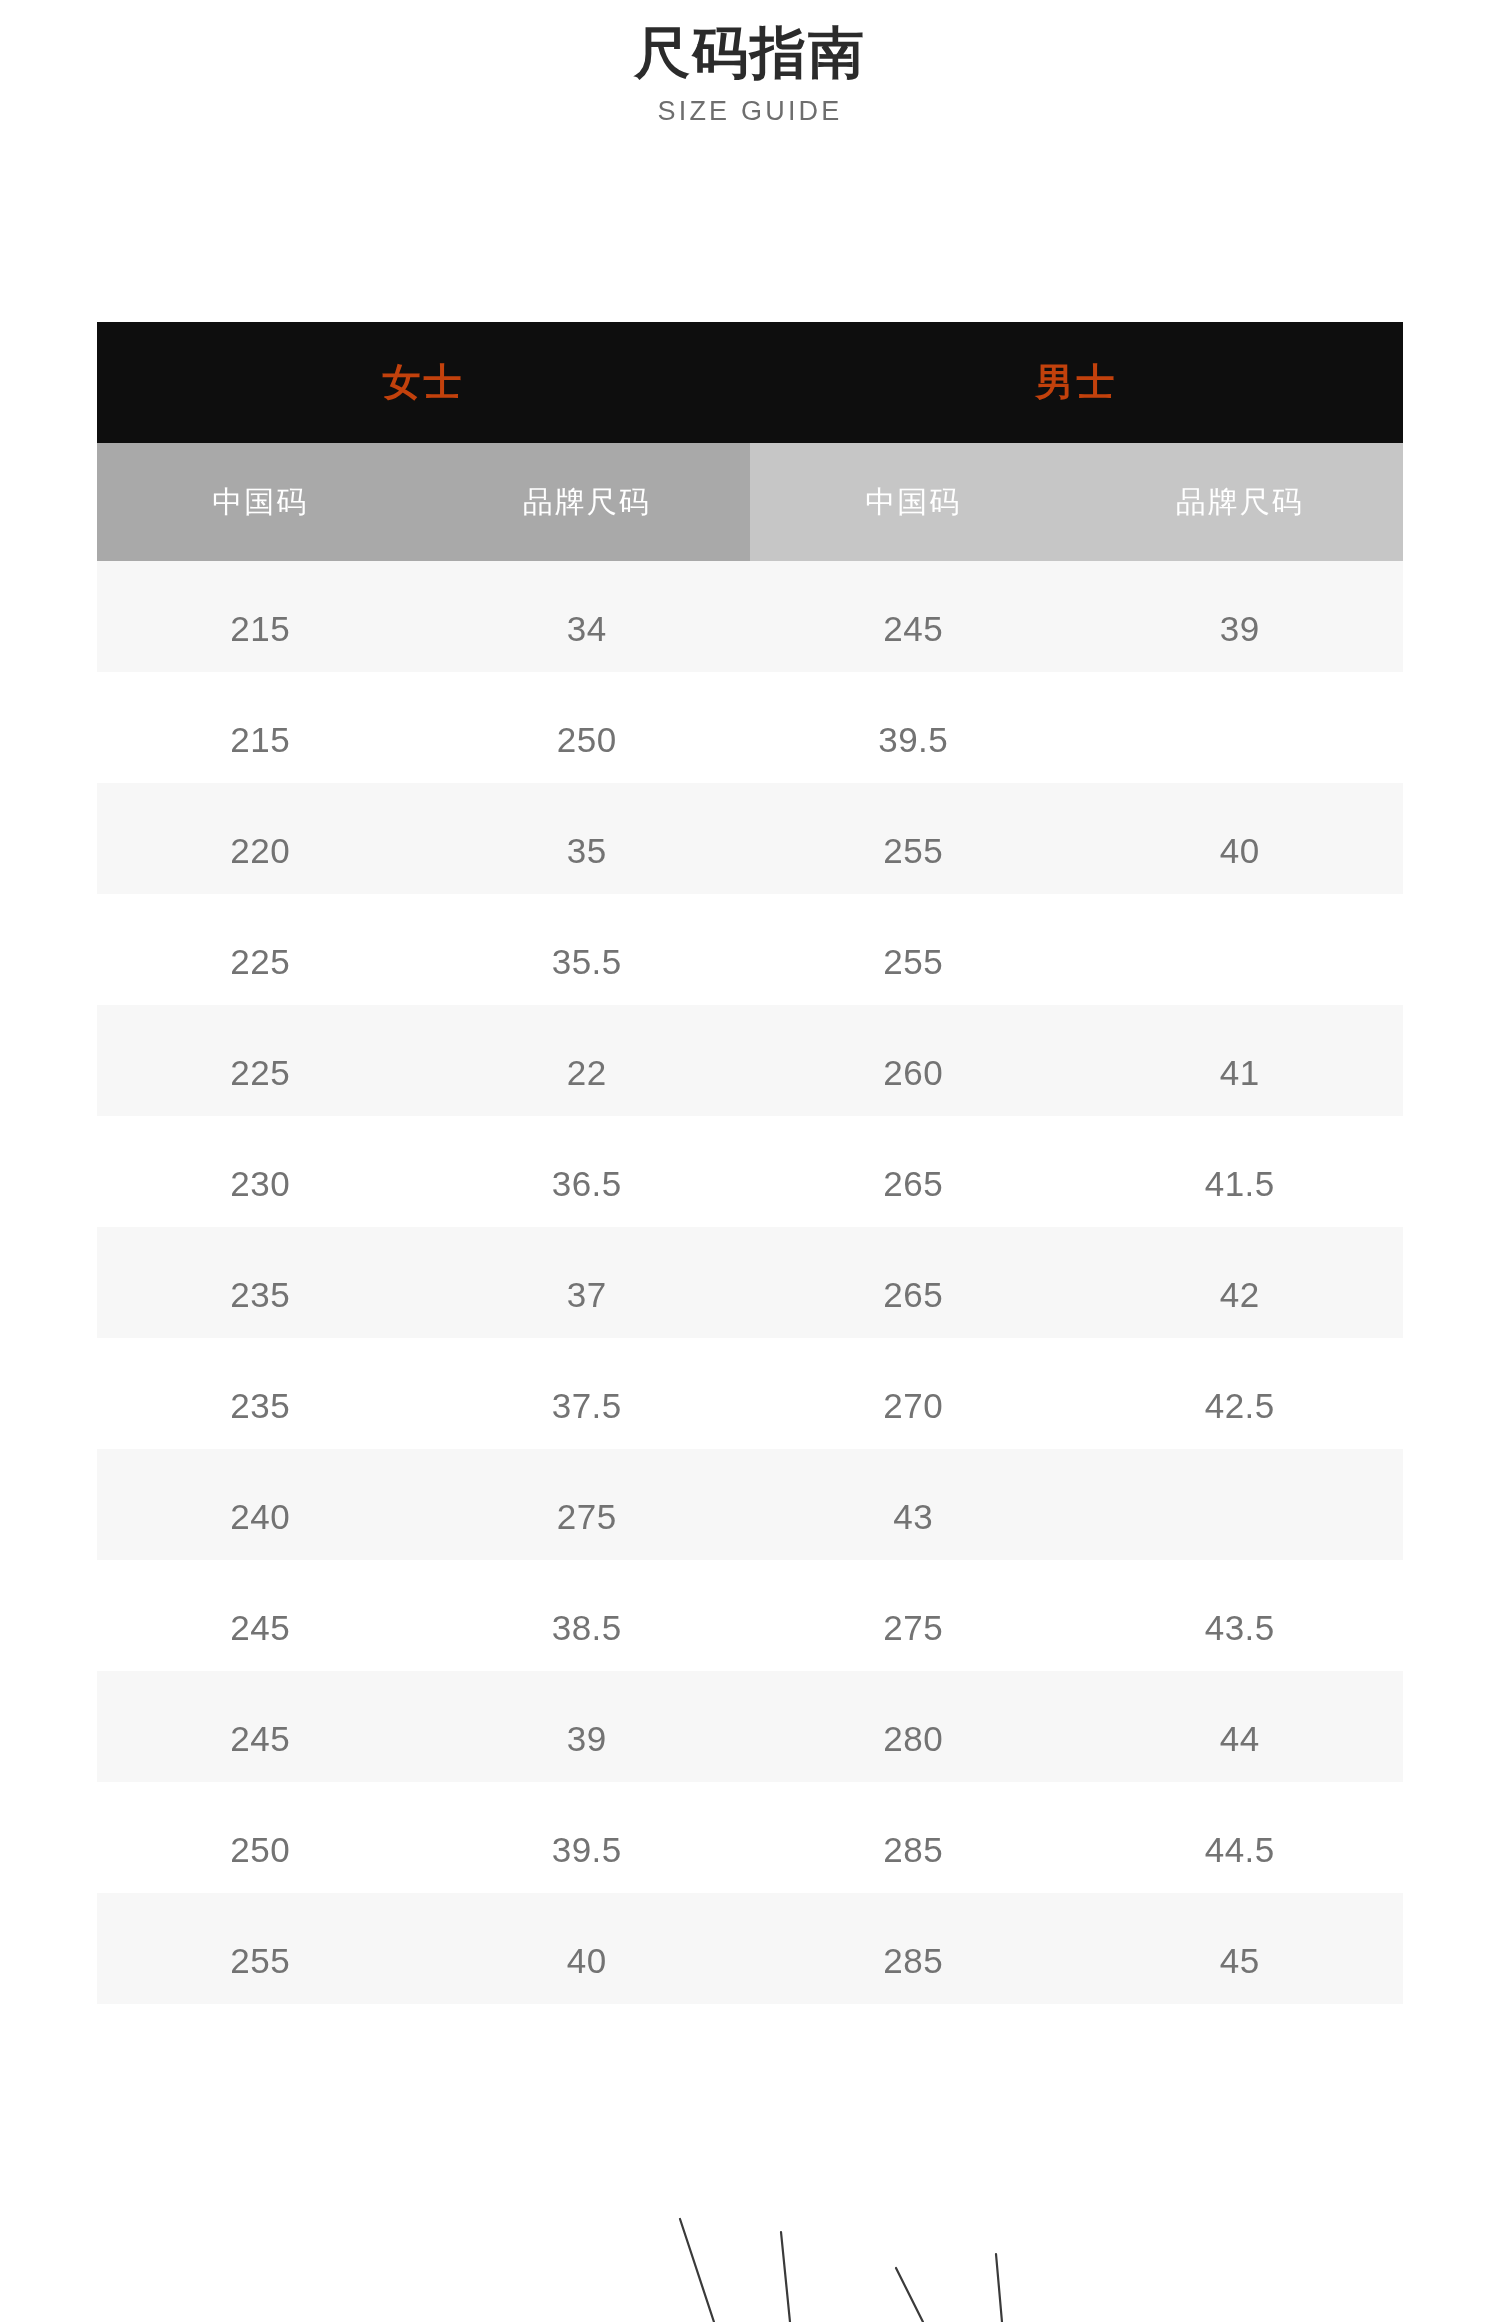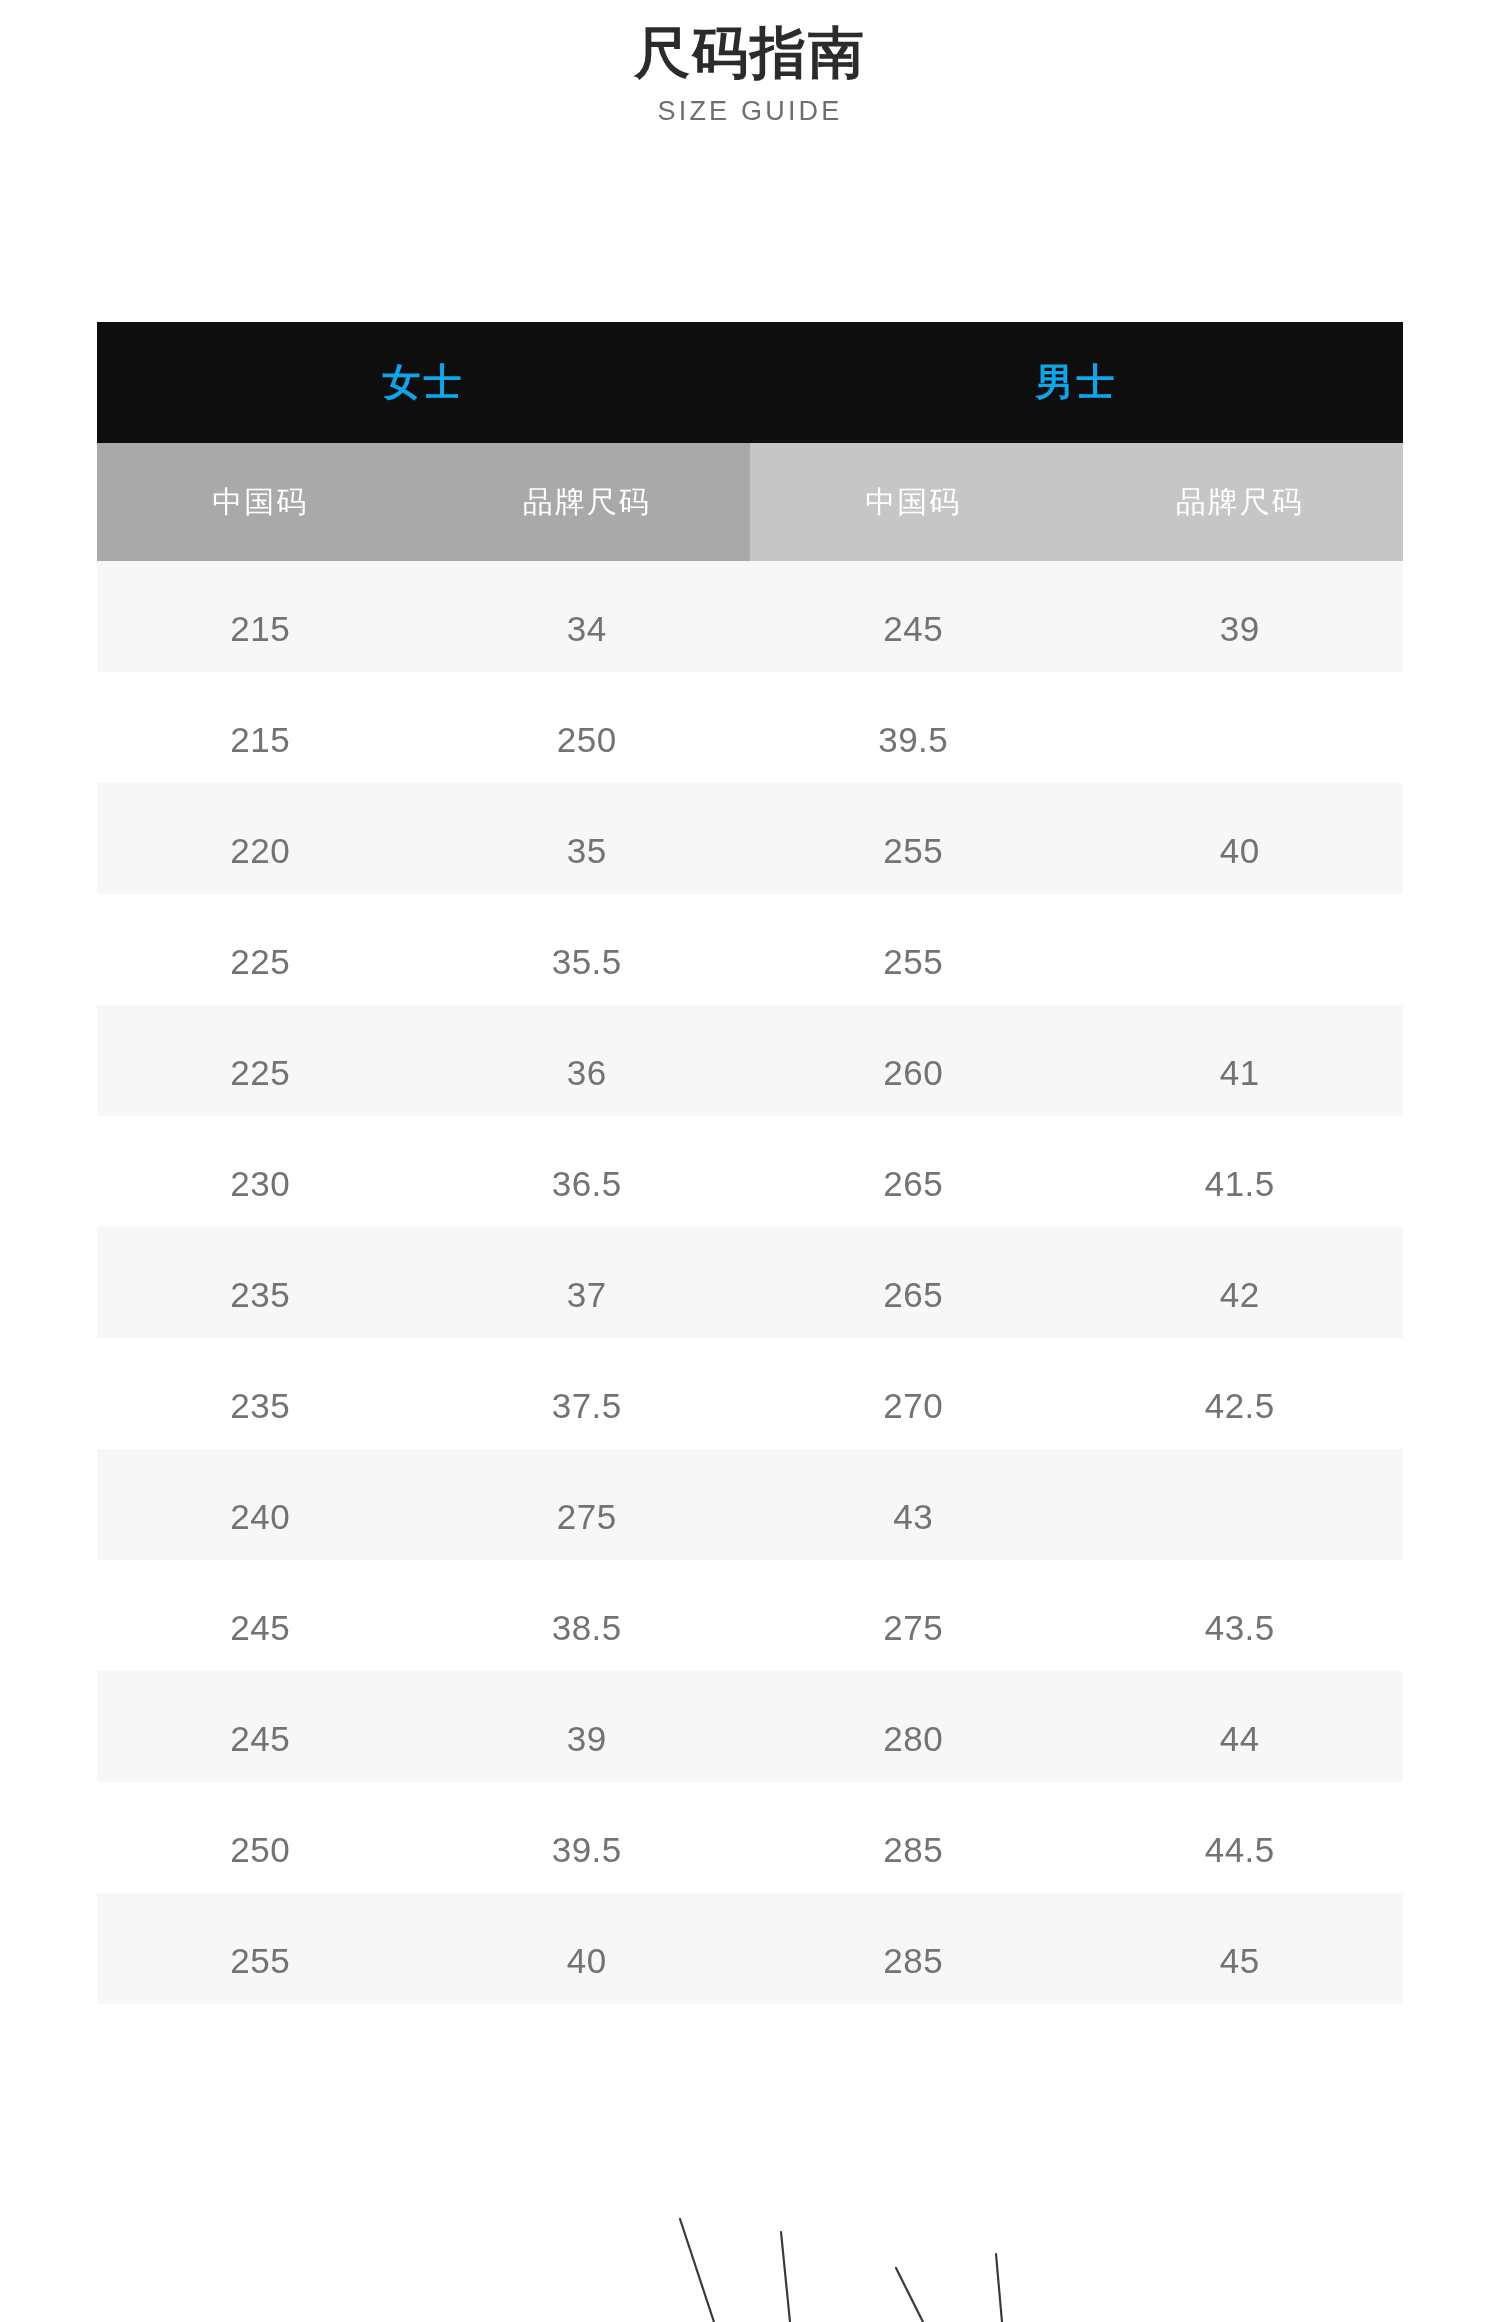--- a/index.html
+++ b/index.html
@@ -56,21 +56,21 @@
     display: flex;
     width: 100%;
     height: 121px;
     background: #0e0e0e;
   }
   .group-header-cell {
     flex: 0 0 50%;
     display: flex;
     align-items: center;
     justify-content: center;
-    color: #0ea5e9;
+    color: #c2410c;
     font-size: 38px;
     font-weight: 700;
     letter-spacing: 3px;
   }
 
   .column-header-row {
     display: flex;
     width: 100%;
     height: 118px;
   }
@@ -156,21 +156,21 @@
         <div class="data-cell">255</div>
         <div class="data-cell">40</div>
       </div>
       <div class="data-row">
         <div class="data-cell">225</div>
         <div class="data-cell">35.5</div>
         <div class="data-cell">255</div>
       </div>
       <div class="data-row striped">
         <div class="data-cell">225</div>
-        <div class="data-cell">36</div>
+        <div class="data-cell">22</div>
         <div class="data-cell">260</div>
         <div class="data-cell">41</div>
       </div>
       <div class="data-row">
         <div class="data-cell">230</div>
         <div class="data-cell">36.5</div>
         <div class="data-cell">265</div>
         <div class="data-cell">41.5</div>
       </div>
       <div class="data-row striped">

